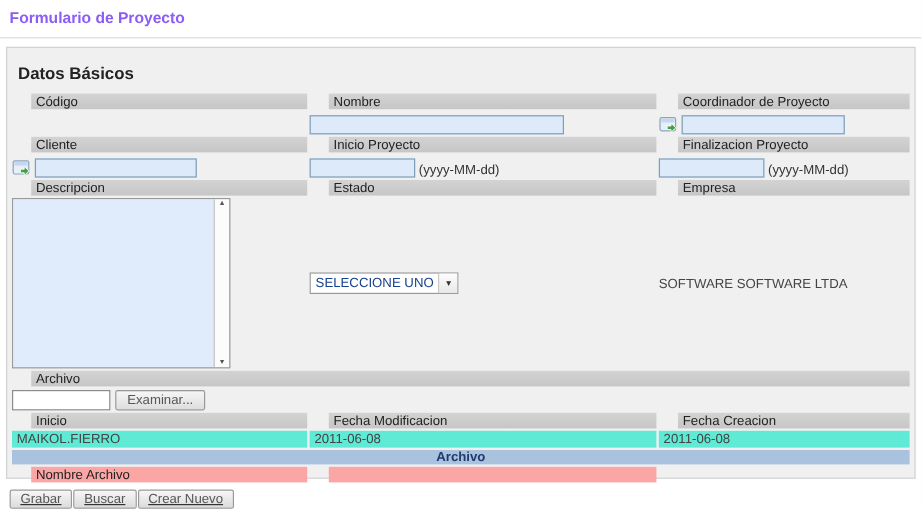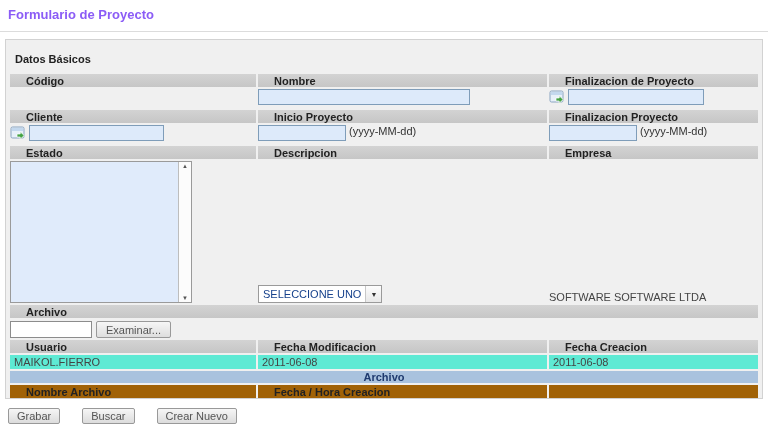--- a/index.html
+++ b/index.html
@@ -3,31 +3,31 @@
 <meta charset="utf-8">
 <style>
   * { box-sizing: border-box; margin: 0; padding: 0; }
   html,body { width: 768px; height: 428px; background:#ffffff;
     font-family: "Liberation Sans", sans-serif; font-size: 11px; color:#333; overflow:hidden; }
 
   .page-title { color:#8b5cf6; font-weight:bold; font-size:13px; padding:7px 0 0 8px; }
   .title-rule { border:none; border-top:1px solid #dcdcdc; margin:9px 0 0 0; }
 
   .panel { margin:7px 5px 0 5px; background:#f0f0f0; border:1px solid #d2d2d2; padding:0 4px 4px 4px; height:360px; }
-  .section-title { font-weight:bold; font-size:11px; color:#222; padding:13px 0 9px 5px; }
+  .section-title { font-weight:bold; font-size:14px; color:#222; padding:13px 0 9px 5px; }
 
   .form-grid { display:grid; grid-template-columns:246px 289px 1fr; column-gap:2px; row-gap:2px; }
 
-  .hdr { background:linear-gradient(#d3d3d3,#c6c6c6); font-weight:bold; color:#222;
-    height:13px; padding:0 16px; display:flex; align-items:center; }
-  .hdr-light { background:#a16207; }
+  .hdr { background:linear-gradient(#d3d3d3,#c6c6c6); font-weight:normal; color:#222;
+    height:13px; padding:0 4px; display:flex; align-items:center;margin-left:16px; }
+  .hdr-light { background:#fca5a5; }
   .span-all { grid-column:1 / -1; }
 
-  .cell { display:flex; align-items:flex-start; gap:3px; min-height:19px; }
-  .cell-top { align-items:flex-end; }
+  .cell { display:flex; align-items:flex-end; gap:3px; min-height:19px; }
+  .cell-top { align-items:center; }
   .value-row { background:#5eead4; height:14px; display:flex; align-items:center; padding:0 4px; color:#444; }
 
   .tinput { background:#ddeafa; border:1px solid #7f9db9; height:16px; font-size:11px;
     padding:0 2px; font-family:"Liberation Sans", sans-serif; }
   .w-nombre { width:212px; }
   .w-coord  { width:136px; }
   .w-cliente{ width:135px; }
   .w-date   { width:88px; }
   .hint { color:#333; white-space:nowrap; }
 
@@ -51,38 +51,38 @@
 
   .file-row { display:flex; align-items:flex-end; gap:4px; height:18px; }
   .file-text { width:82px; height:17px; border:1px solid #8c8c8c; background:#fff;
     font-size:11px; font-family:"Liberation Sans", sans-serif; padding:0 2px; }
   .mini-btn { height:17px; font-size:11px; color:#555; padding:0 9px; border:1px solid #999;
     border-radius:2px; background:linear-gradient(#f6f6f6,#dedede); font-family:"Liberation Sans", sans-serif; cursor:pointer; }
 
   .blue-bar { background:#a9c2de; height:12px; display:flex; align-items:center; justify-content:center;
     font-weight:bold; color:#1f3a6e; }
 
-  .actions { margin:9px 0 0 8px; display:flex; gap:22px; }
+  .actions { margin:9px 0 0 8px; display:flex; gap:1px;text-decoration:underline; }
   .action-btn { height:16px; font-size:11px; color:#555; padding:0 8px; border:1px solid #999;
     border-radius:2px; background:linear-gradient(#f6f6f6,#dcdcdc); font-family:"Liberation Sans", sans-serif; cursor:pointer; }
 </style>
 </head>
 <body>
 
 <div class="page-title">Formulario de Proyecto</div>
 <hr class="title-rule">
 
 <div class="panel">
   <div class="section-title">Datos Básicos</div>
 
   <div class="form-grid">
 
     <div class="hdr">Código</div>
     <div class="hdr">Nombre</div>
-    <div class="hdr">Finalizacion de Proyecto</div>
+    <div class="hdr">Coordinador de Proyecto</div>
 
     <div class="cell"></div>
     <div class="cell">
       <input class="tinput w-nombre" type="text" style="">
     </div>
     <div class="cell">
       <span class="lookup-btn">
         <svg width="16" height="16" viewBox="0 0 16 16">
           <rect x="1" y="2" width="13" height="11" rx="1.5" fill="#e7f0f9" stroke="#8aa4c0"></rect>
           <rect x="2" y="3" width="11" height="3" fill="#c3d8ee"></rect>
@@ -108,22 +108,22 @@
     </div>
     <div class="cell">
       <input class="tinput w-date" type="text" style="">
       <span class="hint">(yyyy-MM-dd)</span>
     </div>
     <div class="cell">
       <input class="tinput w-date" type="text" style="">
       <span class="hint">(yyyy-MM-dd)</span>
     </div>
 
+    <div class="hdr">Descripcion</div>
     <div class="hdr">Estado</div>
-    <div class="hdr">Descripcion</div>
     <div class="hdr">Empresa</div>
 
     <div class="cell cell-top">
       <div class="textarea-wrap">
         <textarea style=""></textarea>
         <div class="fake-scrollbar">
           <span class="scroll-arrow">▲</span>
           <span class="scroll-arrow">▼</span>
         </div>
       </div>
@@ -138,32 +138,31 @@
       <span class="static-value">SOFTWARE SOFTWARE LTDA</span>
     </div>
 
     <div class="hdr span-all">Archivo</div>
 
     <div class="file-row span-all">
       <input class="file-text" type="text" style="">
       <button class="mini-btn">Examinar...</button>
     </div>
 
-    <div class="hdr">Usuario</div>
+    <div class="hdr">Inicio</div>
     <div class="hdr">Fecha Modificacion</div>
     <div class="hdr">Fecha Creacion</div>
 
     <div class="value-row">MAIKOL.FIERRO</div>
     <div class="value-row">2011-06-08</div>
     <div class="value-row">2011-06-08</div>
 
     <div class="blue-bar span-all">Archivo</div>
 
     <div class="hdr hdr-light">Nombre Archivo</div>
-    <div class="hdr hdr-light">Fecha / Hora Creacion</div>
     <div class="hdr hdr-light"></div>
 
   </div>
 </div>
 
 <div class="actions">
   <button class="action-btn">Grabar</button>
   <button class="action-btn">Buscar</button>
   <button class="action-btn">Crear Nuevo</button>
 </div>

